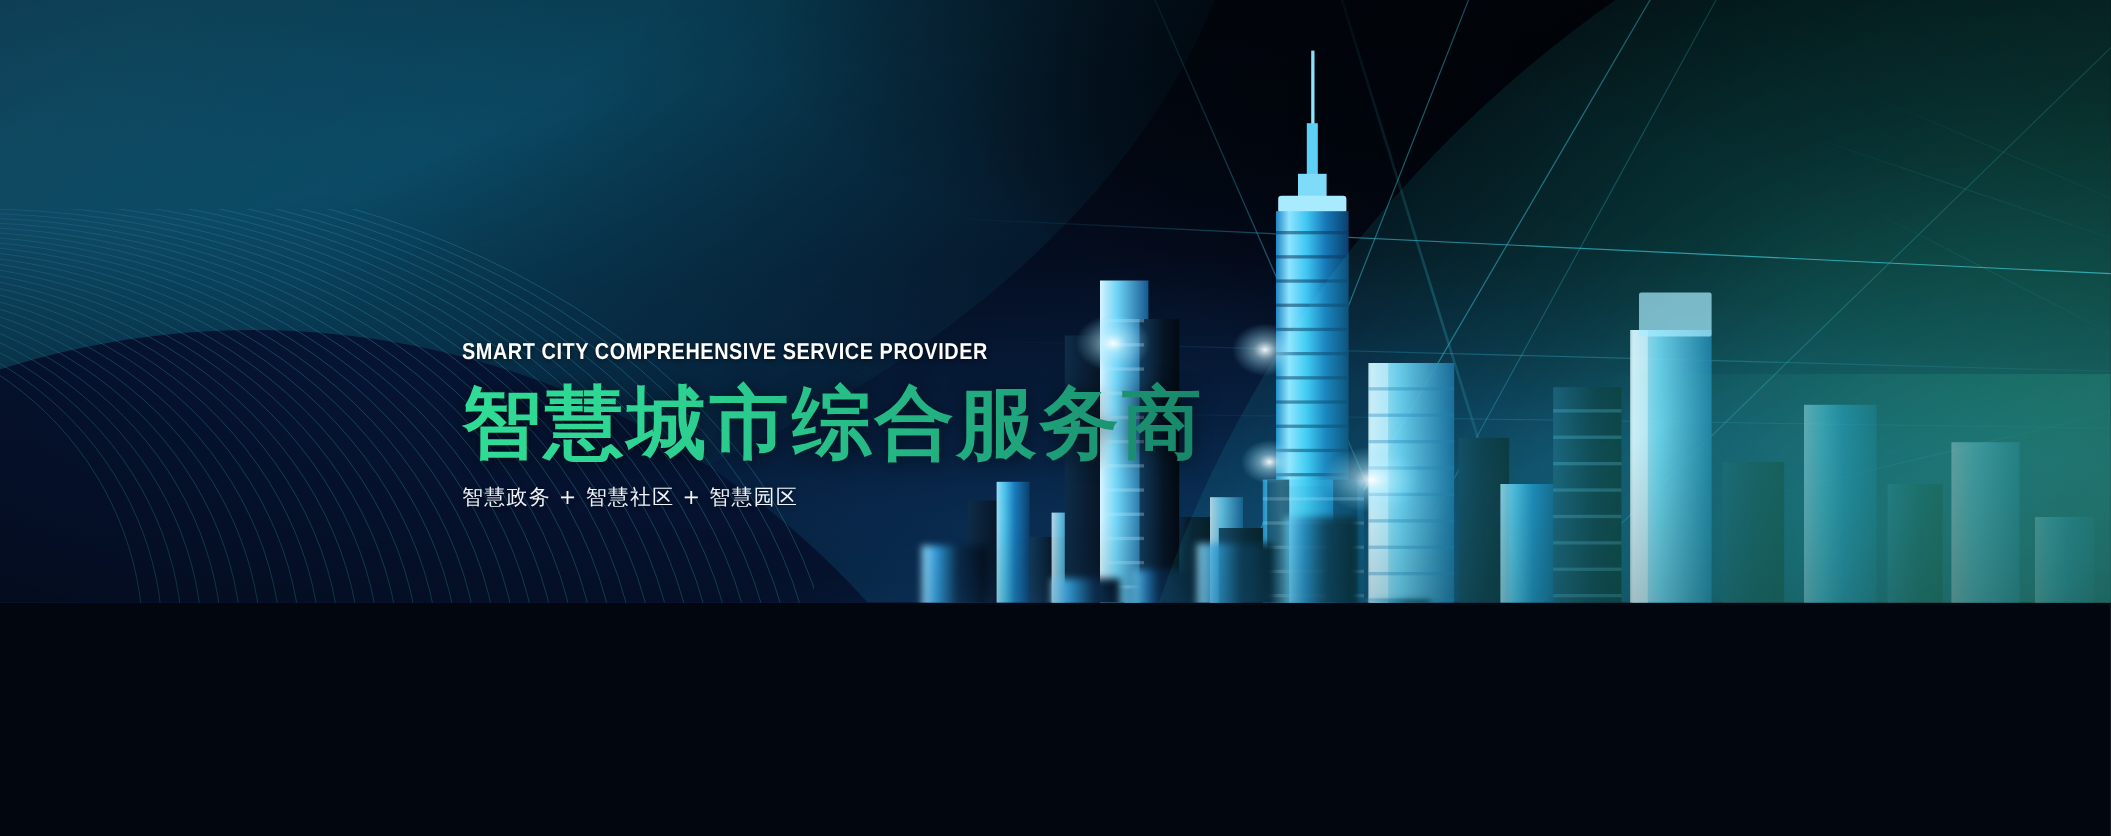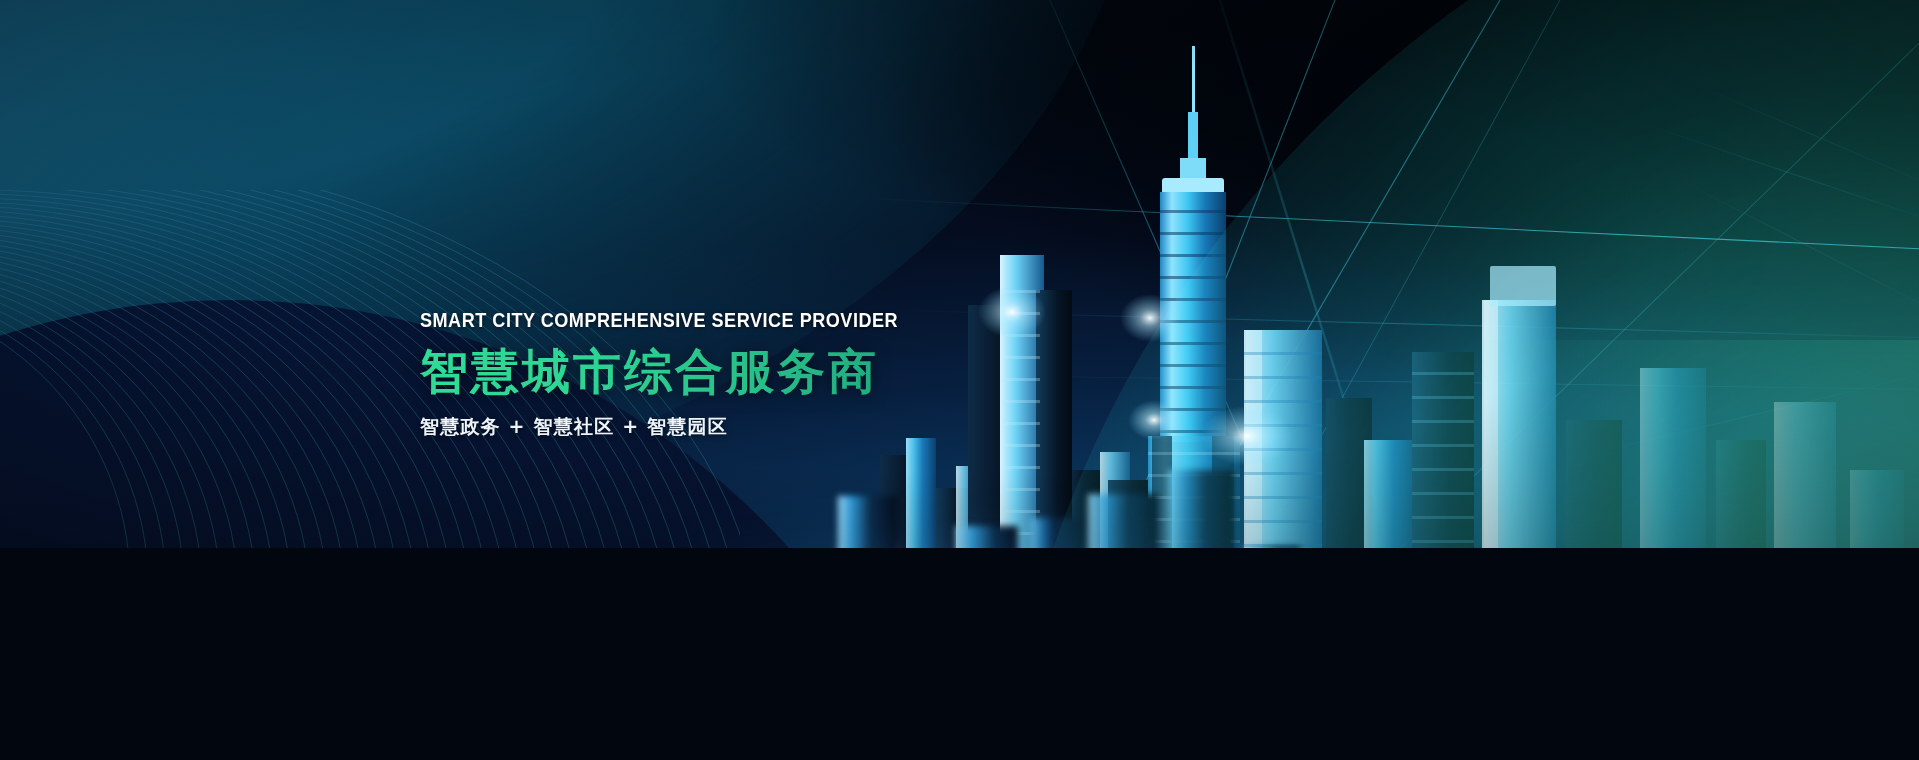--- a/index.html
+++ b/index.html
@@ -113,36 +113,36 @@
     color:#ffffff;
     transform:scaleX(.86);
     transform-origin:left center;
     white-space:nowrap;
     text-shadow:0 1px 5px rgba(0,0,0,.65);
   }
   .headline{
     margin:14px 0 0 0;
     font-family:"DejaVu Sans","Liberation Sans",sans-serif;
     font-weight:700;
-    font-size:48px;
+    font-size:72px;
     line-height:1.06;
     letter-spacing:3px;
     white-space:nowrap;
     background:linear-gradient(97deg,#2fdc95 0%,#2ed694 20%,#28c289 42%,#20a87d 64%,#1a8d6e 82%,#17795f 100%);
     -webkit-background-clip:text;
             background-clip:text;
     color:transparent;
     -webkit-text-fill-color:transparent;
     filter:drop-shadow(0 2px 8px rgba(0,0,0,.55));
     text-decoration:underline;
   }
   .subline{
     margin:17px 0 0 0;
     font-family:"DejaVu Sans","Liberation Sans",sans-serif;
-    font-weight:700;
+    font-weight:400;
     font-size:19px;
     letter-spacing:1.2px;
     color:#eef4fb;
     white-space:nowrap;
     text-shadow:0 1px 5px rgba(0,0,0,.6);
   }
 </style>
 </head>
 <body>
 

